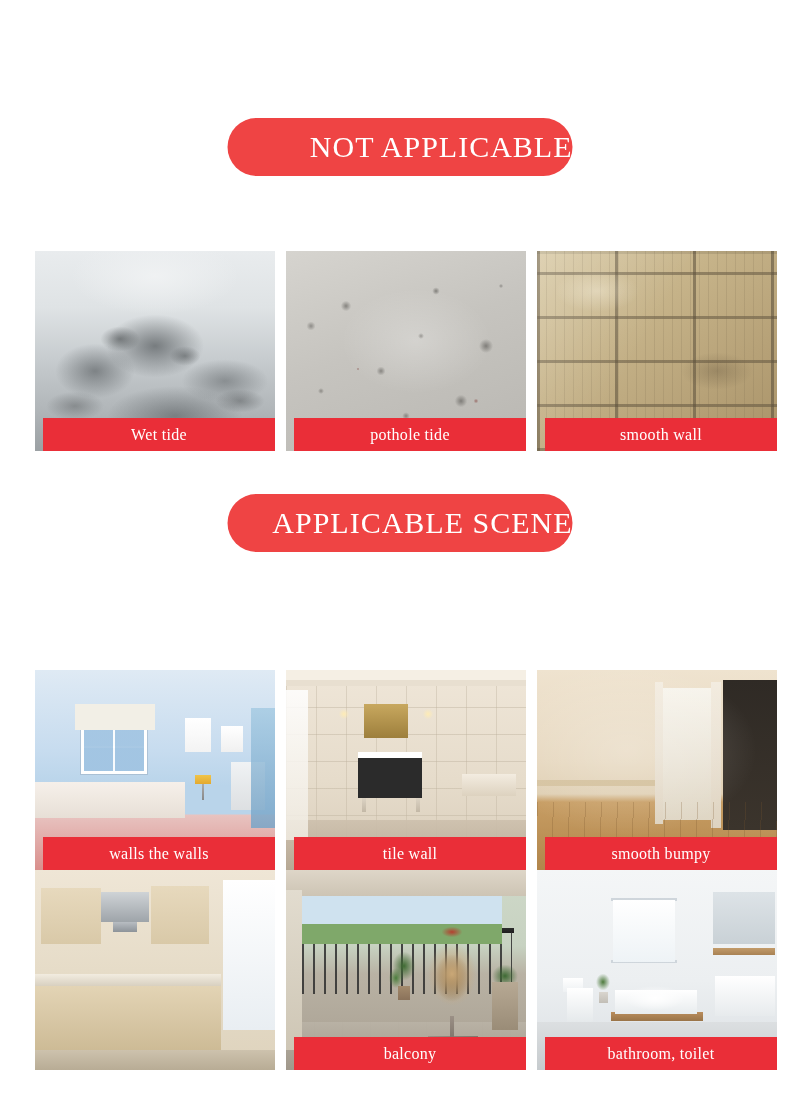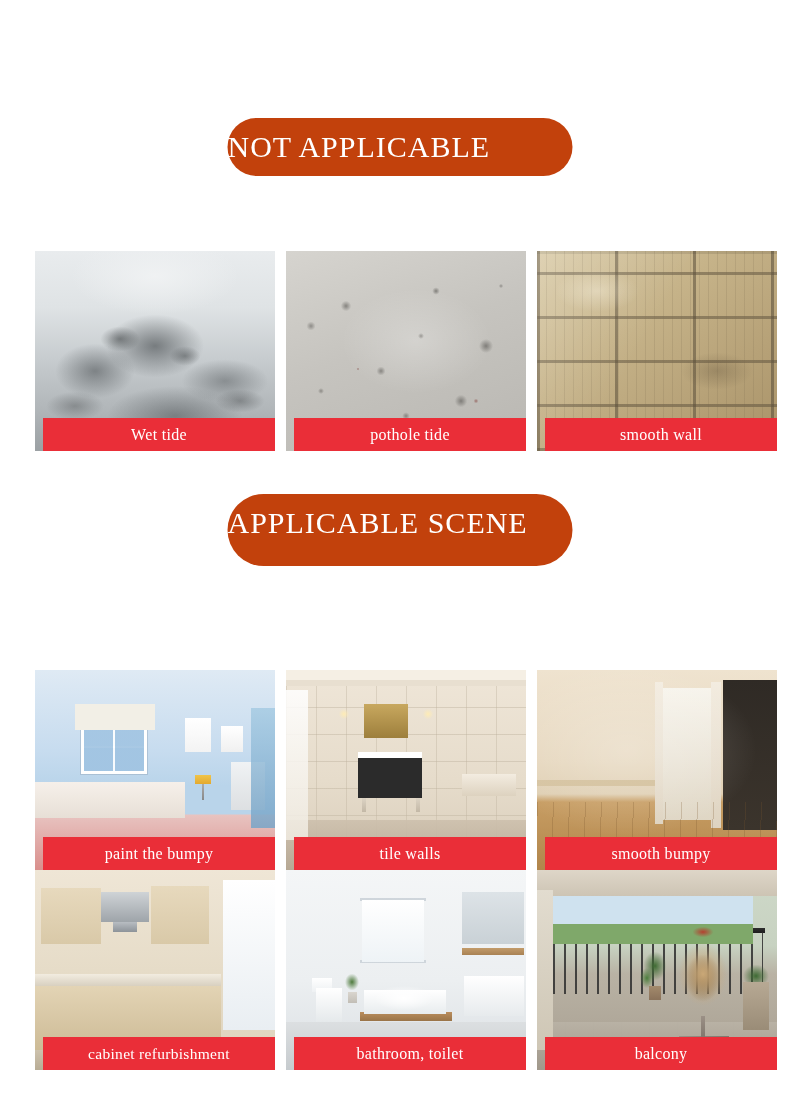--- a/index.html
+++ b/index.html
@@ -19,40 +19,40 @@
     position: relative;
     width: 800px;
     height: 1100px;
   }
 
   
   .banner {
     position: absolute;
     left: 50%;
     transform: translateX(-50%);
-    background: #c2410c;
+    background: #ef4444;
     color: #ffffff;
     border-radius: 40px;
-    text-align: left;
+    text-align: right;
     font-family: "Liberation Serif", serif;
     letter-spacing: 1px;
     white-space: nowrap;
     box-sizing: border-box;
   }
   #banner-not-applicable {
     top: 118px;
     width: 345px;
     height: 58px;
     line-height: 58px;
     font-size: 30px;
   }
   #banner-applicable {
     top: 494px;
     width: 345px;
-    height: 72px;
+    height: 58px;
     line-height: 58px;
     font-size: 30px;
   }
 
   
   .grid {
     position: absolute;
     display: flex;
     gap: 11px;
   }
@@ -445,47 +445,46 @@
     </div>
 
   </div>
 
   <div class="banner" id="banner-applicable">APPLICABLE SCENE</div>
 
   <div class="grid" id="grid-applicable-row1">
 
     <div class="card">
       <div class="photo photo-bedroom"></div>
-      <div class="caption">paint the bumpy</div>
+      <div class="caption">walls the walls</div>
     </div>
 
     <div class="card">
       <div class="photo photo-tile"></div>
-      <div class="caption">tile walls</div>
+      <div class="caption">tile wall</div>
     </div>
 
     <div class="card">
       <div class="photo photo-smooth"></div>
       <div class="caption">smooth bumpy</div>
     </div>
 
   </div>
 
   <div class="grid" id="grid-applicable-row2">
 
     <div class="card">
       <div class="photo photo-kitchen"></div>
-      <div class="caption small">cabinet refurbishment</div>
+    </div>
+
+    <div class="card">
+      <div class="photo photo-balcony"></div>
+      <div class="caption">balcony</div>
     </div>
 
     <div class="card">
       <div class="photo photo-bathroom"></div>
       <div class="caption">bathroom, toilet</div>
     </div>
 
-    <div class="card">
-      <div class="photo photo-balcony"></div>
-      <div class="caption">balcony</div>
-    </div>
-
   </div>
 
 </div>
 
 </body></html>

